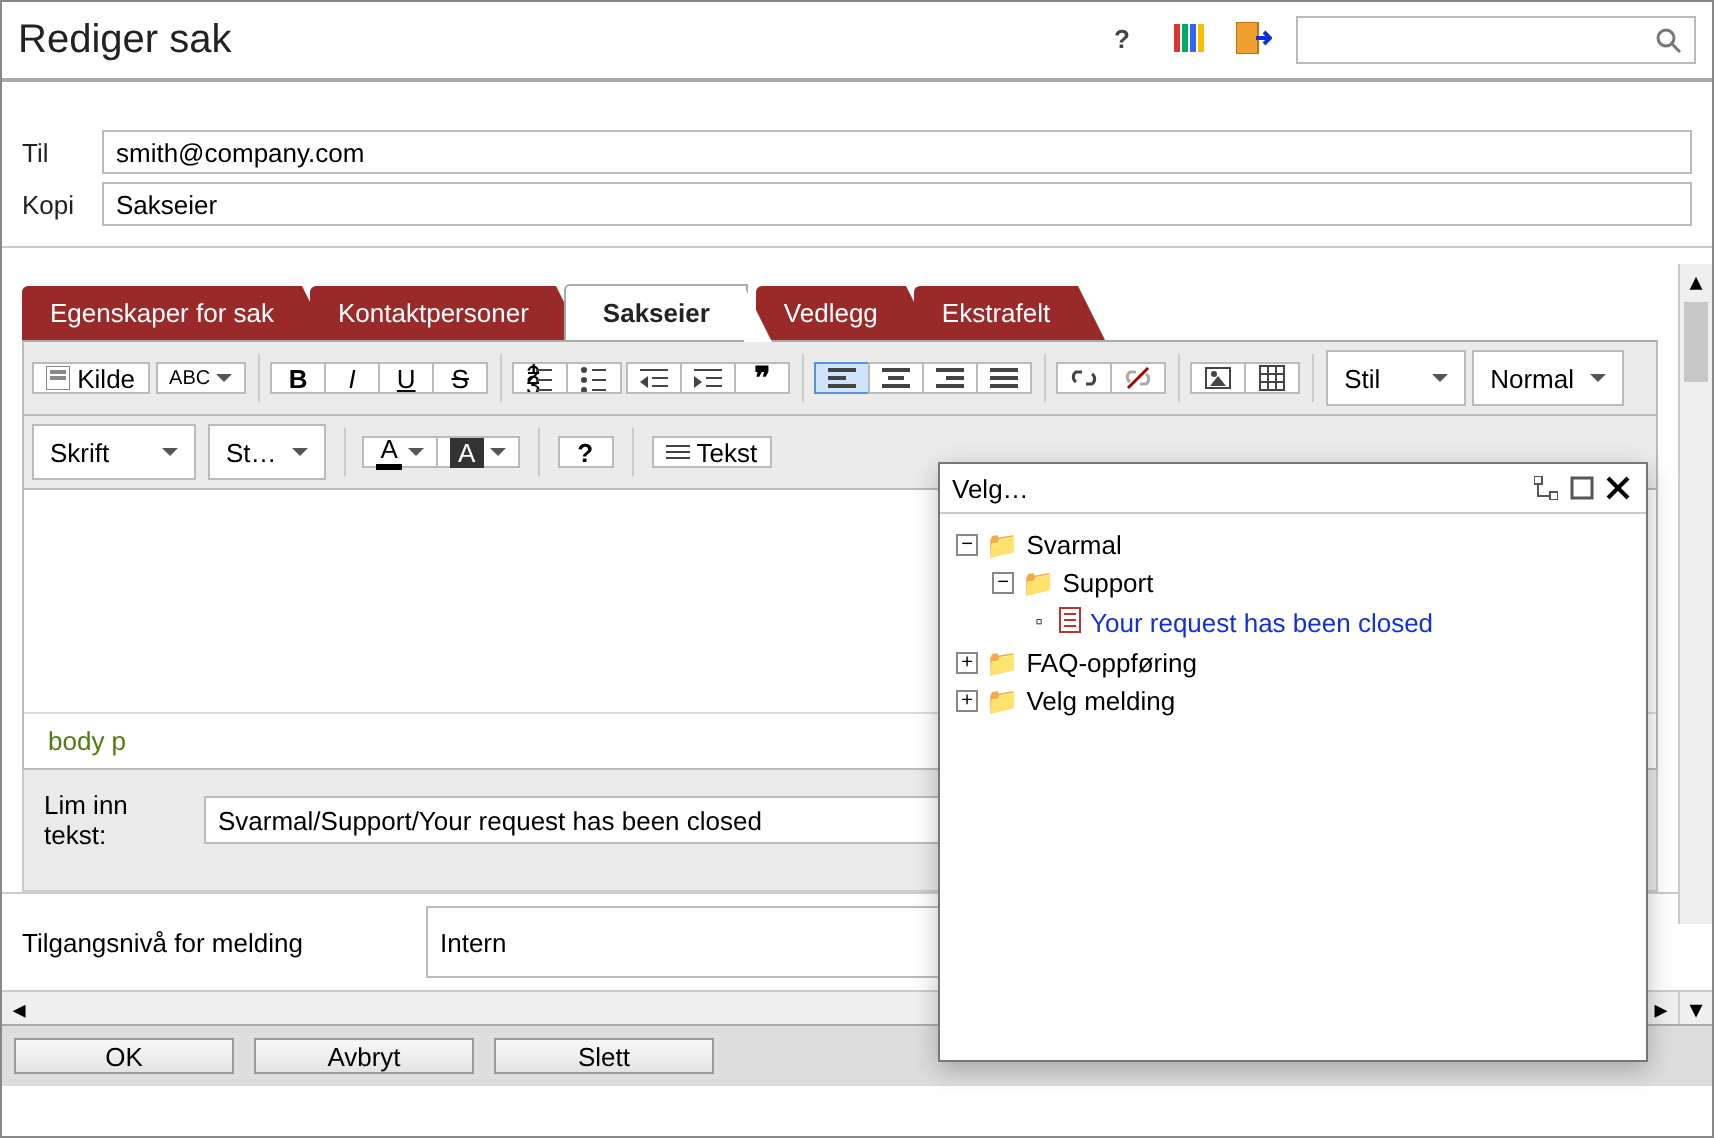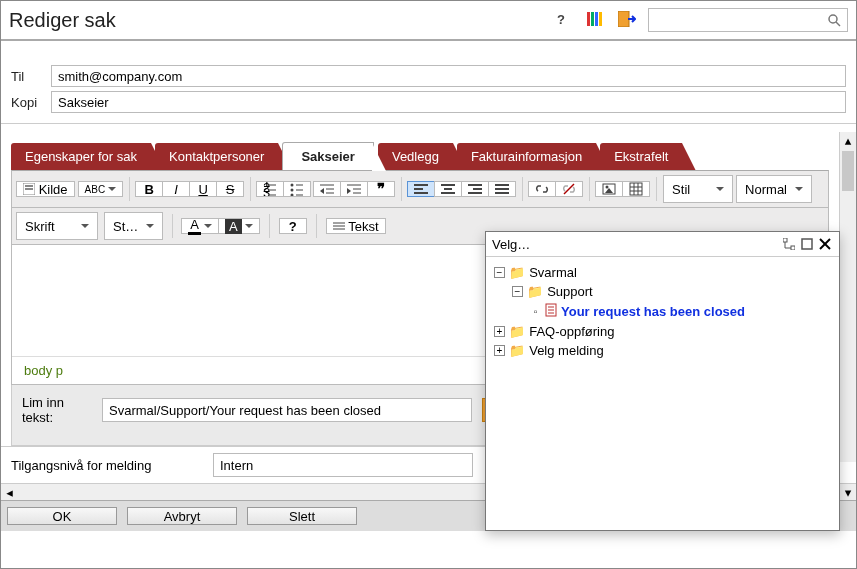--- a/index.html
+++ b/index.html
@@ -32,38 +32,38 @@
   .scrollbar-v .arrow{height:17px;background:#efefef;display:flex;align-items:center;justify-content:center;}
   .scrollbar-v .thumb{height:40px;background:#c8c8c8;margin:2px;}
   .status-path{padding:6px 12px;color:#4d7c0f;border-top:1px solid #ddd;}
   .below{margin:0 10px;background:#eaeaea;padding:10px;border:1px solid #ccc;border-top:none;}
   .below .row{display:flex;align-items:center;gap:10px;margin-bottom:10px;}
   .below label{width:70px;}
   .below input[type=text]{flex:1;border:1px solid #bbb;height:24px;padding:0 6px;background:#fff;}
   .orange-btn{width:14px;height:24px;background:#f0a030;border:1px solid #c77f10;cursor:pointer;}
   .level-row{display:flex;align-items:center;gap:12px;padding:6px 10px;background:#fff;margin:0;border-top:1px solid #ccc;}
   .level-row label{width:190px;}
-  .level-row input{flex:1;border:1px solid #bbb;height:24px;padding:0 6px;max-width:260px;}
+  .level-row input{flex:1;border:1px solid #bbb;height:36px;padding:0 6px;max-width:260px;}
   .hscroll{height:17px;background:#efefef;margin:0;border-top:1px solid #ccc;display:flex;}
   .hscroll .arrow{width:17px;display:flex;align-items:center;justify-content:center;}
   .footer{background:#ddd;padding:6px;display:flex;gap:10px;border-top:1px solid #aaa;}
   .footer button{width:110px;height:18px;background:linear-gradient(#f8f8f8,#e4e4e4);border:1px solid #999;cursor:pointer;}
   
-  .popup{position:absolute;left:484px;top:230px;width:355px;height:300px;background:#fff;border:1px solid #777;box-shadow:0 4px 12px rgba(0,0,0,.25);z-index:10;}
+  .popup{position:absolute;left:468px;top:230px;width:355px;height:300px;background:#fff;border:1px solid #777;box-shadow:0 4px 12px rgba(0,0,0,.25);z-index:10;}
   .popup .ptitle{display:flex;align-items:center;padding:4px 6px;border-bottom:1px solid #ccc;}
   .popup .ptitle .ttext{flex:1;font-size:13px;}
   .popup .picon{width:16px;height:16px;margin-left:2px;cursor:pointer;display:inline-flex;align-items:center;justify-content:center;}
   .tree{padding:6px 8px;}
   .tree .node{display:flex;align-items:center;gap:4px;padding:2px 0;cursor:pointer;}
   .tree .indent1{padding-left:18px;}
   .tree .indent2{padding-left:36px;}
   .tree .expander{width:11px;height:11px;border:1px solid #888;display:flex;align-items:center;justify-content:center;font-size:10px;line-height:1;background:#fff;}
   .folder{color:#f0a030;}
   .file{color:#d33;}
-  .tree .sel{color:#1030e0;font-weight:bold;}
+  .tree .sel{color:#1030e0;font-weight:normal;}
   .wrap{position:relative; height:calc(100% - 40px); }
   .inner{position:absolute;inset:0;}
   .toolbar-row2{display:flex;gap:6px;background:#ecebeb;border:1px solid #bbb;border-top:none;margin:0 10px;padding:4px;align-items:center;flex-wrap:wrap;}
   .sep{width:1px;background:#ccc;height:24px;margin:0 3px;}
   .editor-outer{position:relative;margin-right:17px;}
 </style>
 </head>
 <body>
 
 <div class="titlebar">
@@ -103,21 +103,20 @@
     <label>Kopi</label>
     <input type="text" value="Sakseier" style="">
   </div>
 </div>
 
 <div class="tabs">
   <div class="tab">Egenskaper for sak</div>
   <div class="tab">Kontaktpersoner</div>
   <div class="tab active">Sakseier</div>
   <div class="tab">Vedlegg</div>
-  <div class="tab">Fakturainformasjon</div>
   <div class="tab">Ekstrafelt</div>
 </div>
 
 <div class="editor-outer">
 
 <div class="toolbar">
   <div class="tbtn"><svg width="12" height="12">
               <rect width="12" height="12" fill="#fff" stroke="#888"></rect>
               <rect x="2" y="2" width="8" height="2" fill="#888"></rect>
               <rect x="2" y="5" width="8" height="2" fill="#888"></rect>

